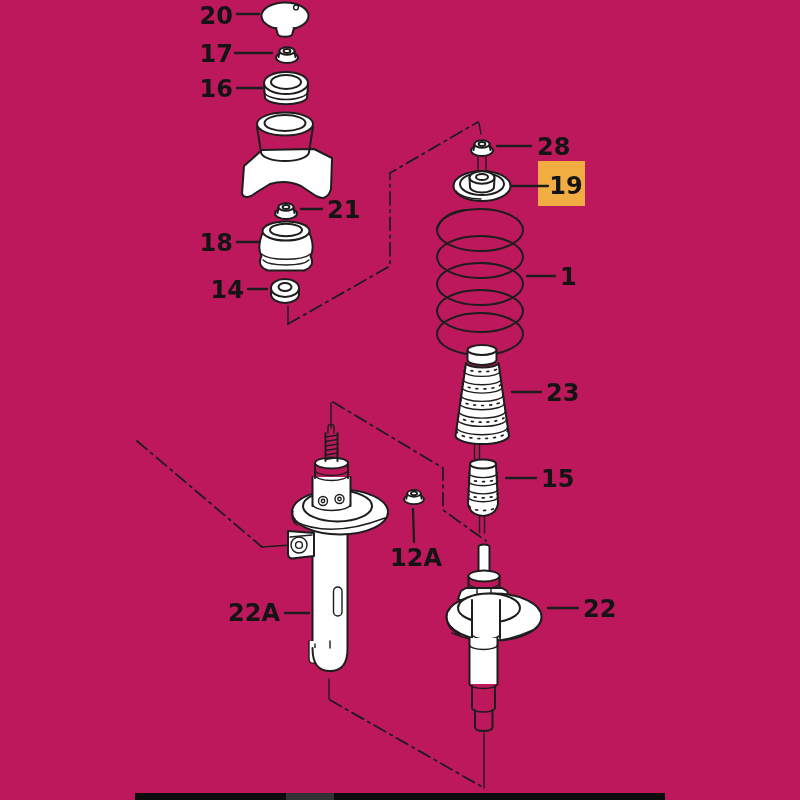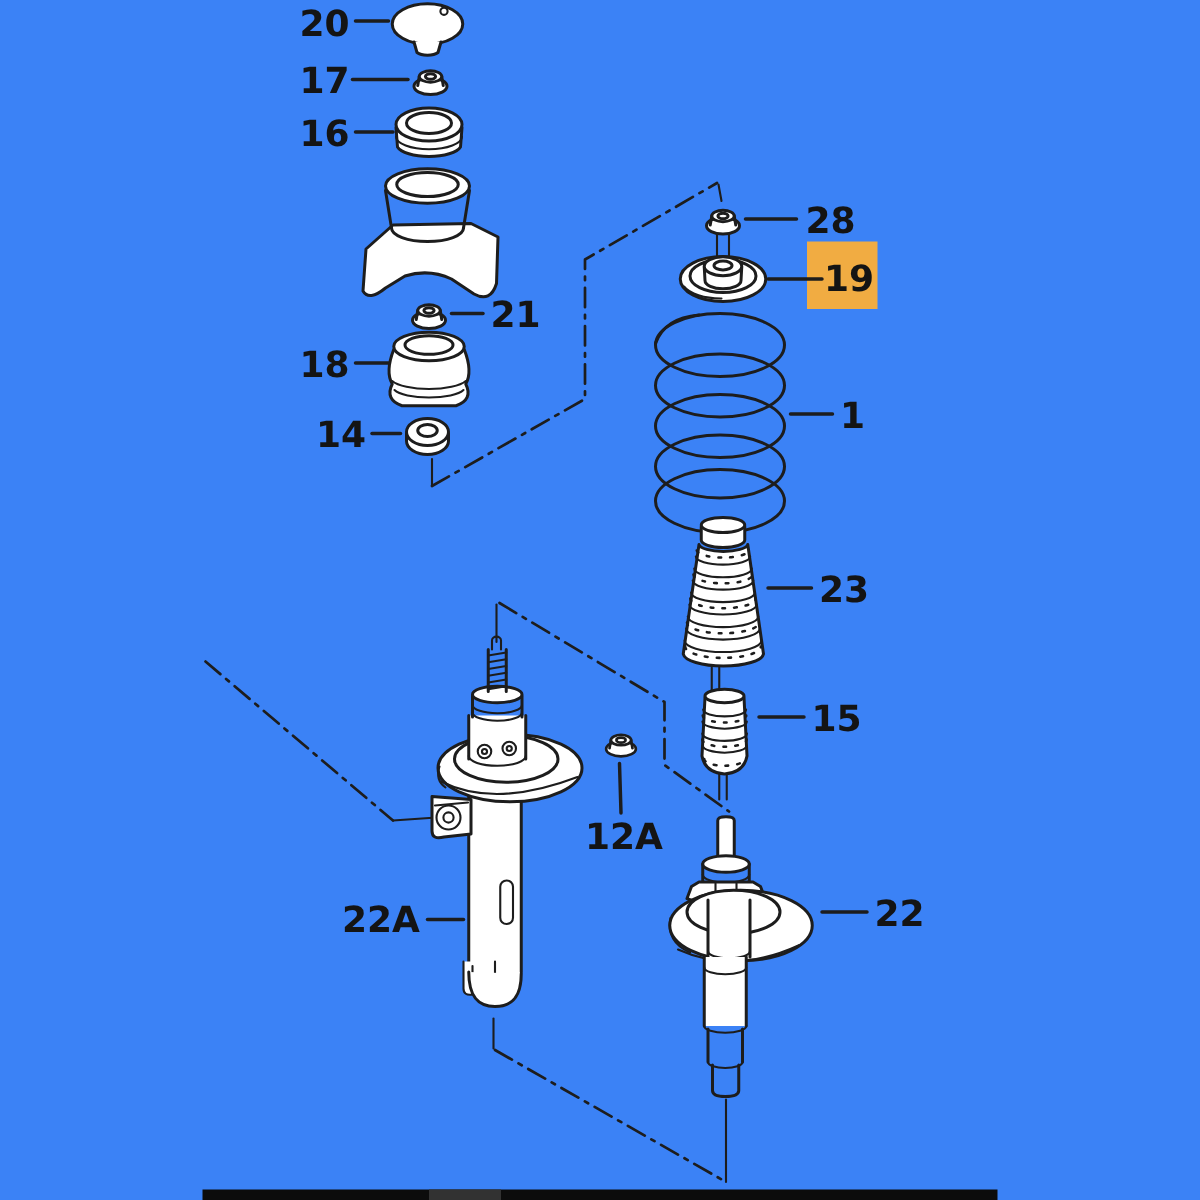--- a/index.html
+++ b/index.html
@@ -1,16 +1,16 @@
 <!DOCTYPE html>
 <html><head>
 <meta charset="utf-8">
 <style>
   html,body{margin:0;padding:0;background:#fff;}
-  #stage{width:800px;height:800px;position:relative;background:#3b82f6;overflow:hidden;}
+  #stage{width:800px;height:800px;position:relative;background:#be185d;overflow:hidden;}
   svg{display:block;}
   .ln{stroke:#1d1d1d;stroke-width:2;fill:none;stroke-linecap:round;stroke-linejoin:round;}
   .fw{stroke:#1d1d1d;stroke-width:2;fill:#fff;stroke-linecap:round;stroke-linejoin:round;}
   .thin{stroke-width:1.4;}
   .dash{stroke-dasharray:13 5 2.5 5;stroke-width:1.8;}
   .dots{stroke-dasharray:1.8 6;stroke-width:1.7;}
   .leader{stroke:#1d1d1d;stroke-width:2.3;fill:none;stroke-linecap:round;}
   .lbl{font:bold 24px "DejaVu Sans","Liberation Sans",sans-serif;fill:#141414;}
 </style>
 </head>

